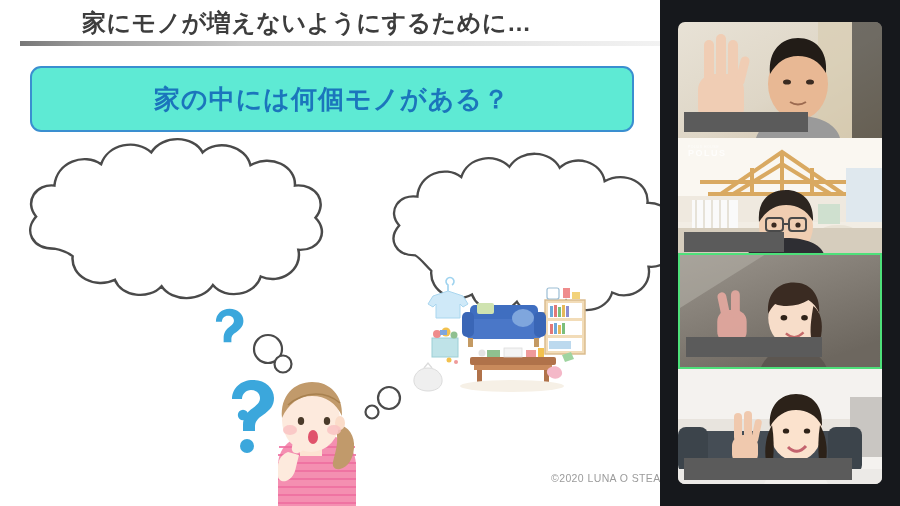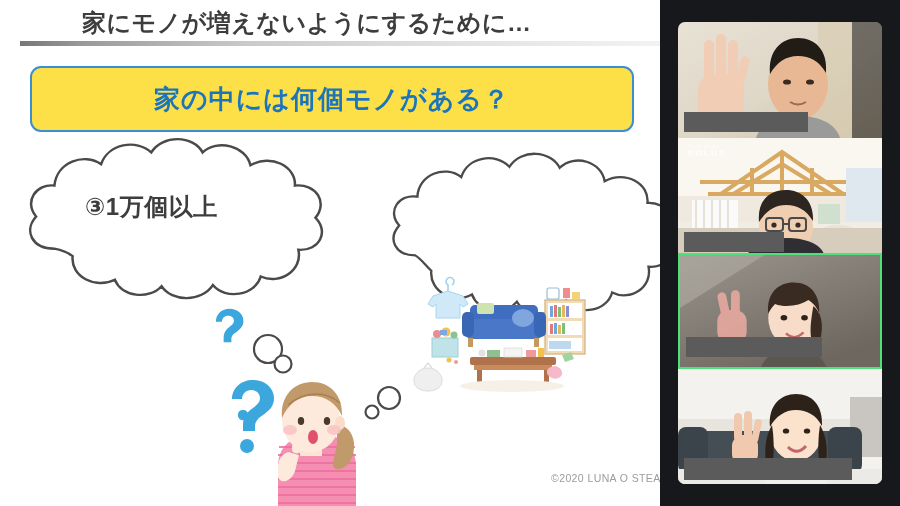--- a/index.html
+++ b/index.html
@@ -18,21 +18,21 @@
     font-size:24px;font-weight:700;color:#3d3d3d;letter-spacing:.5px;
     white-space:nowrap;line-height:34px;
   }
   .title-rule{
     position:absolute;left:20px;top:41px;width:640px;height:5px;
     background:linear-gradient(to right,#777 0%,#9a9a9a 10%,#c9c9c9 35%,#dcdcdc 60%,#ebebeb 85%,#f2f2f2 100%);
   }
 
   .question-box{
     position:absolute;left:30px;top:66px;width:600px;height:62px;
-    border:2.5px solid #3a8fd0;border-radius:11px;background:#fde047;
+    border:2.5px solid #3a8fd0;border-radius:11px;background:#5eead4;
     display:flex;align-items:center;justify-content:center;
   }
   .question-text{
     font-size:26px;font-weight:700;color:#1b75bc;letter-spacing:1px;white-space:nowrap;
   }
 
   
   .bubble-svg{position:absolute;left:0;top:0;width:660px;height:506px;pointer-events:none;}
 
   .options{
@@ -232,21 +232,20 @@
         <ellipse cx="334" cy="430" rx="7" ry="5" fill="#f9c3c3" opacity=".85"></ellipse>
 
         <ellipse cx="313" cy="437" rx="5" ry="7" fill="#e0526b"></ellipse>
 
         <path d="M288 452 c-6 2 -10 8 -10 14 l0 10 c0 4 4 6 8 5 c6 -2 9 -8 10 -14 l3 -12 Z" fill="#fdeadd"></path>
         <path d="M297 441 c4 -2 8 0 8 4 c0 4 -3 7 -7 8 c-4 1 -7 -2 -6 -6 c0 -3 2 -5 5 -6 Z" fill="#fdeadd"></path>
       </g>
     </svg>
 
     <div class="options">
-      <div>③1万個以上</div>
     </div>
 
     <div class="copyright">©2020 LUNA O STEA</div>
   </div>
 
   <div class="video-panel">
     <div class="tiles">
 
       <div class="tile tile-1">
         <svg class="tile-img" viewBox="0 0 204 116" preserveAspectRatio="xMidYMid slice">

